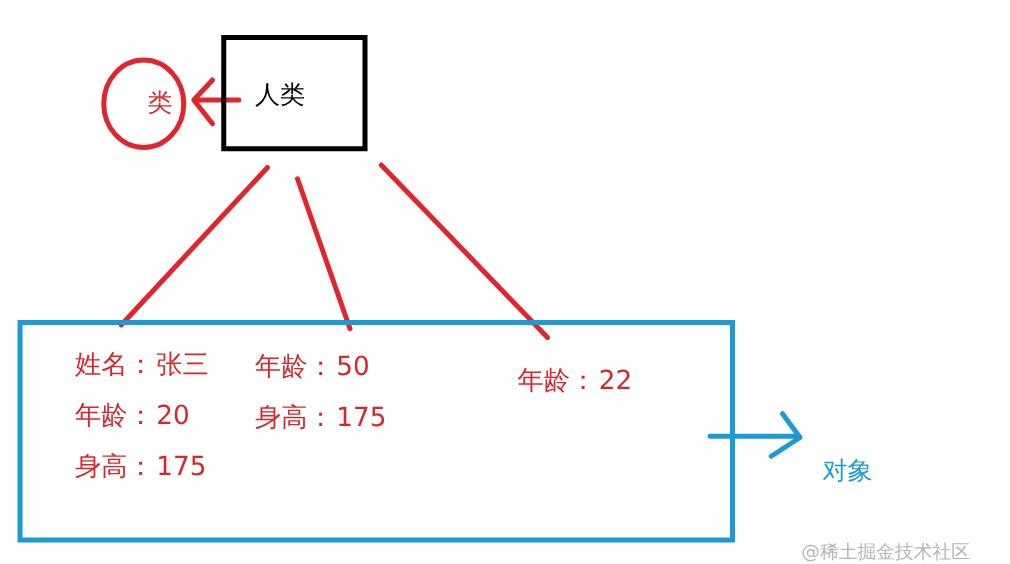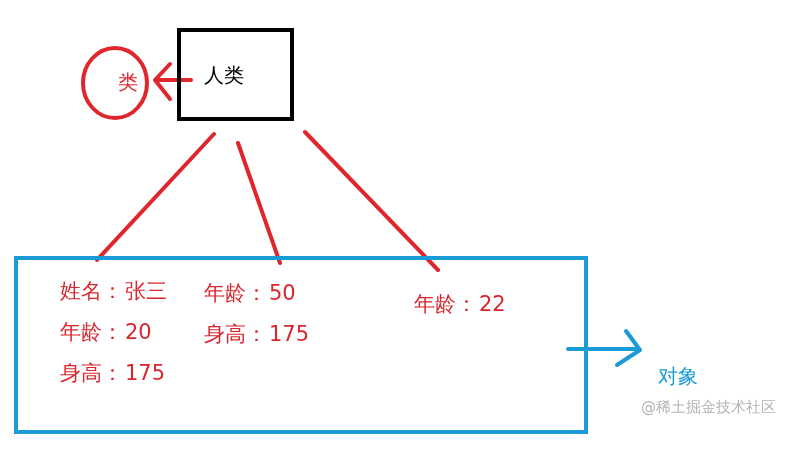--- a/index.html
+++ b/index.html
@@ -23,21 +23,21 @@
       border: 4px solid #1a9ad6; box-sizing: border-box;
     }
     .obj { position: absolute; color: #d9262e; font-size: 21px; line-height: 41px; }
     .obj .row { white-space: nowrap; }
     .obj .k { display: inline-block; }
     .obj .v { display: inline-block; margin-left: 2px; }
     .object-label {
       position: absolute; left: 658px; top: 343px; font-size: 20px; color: #1a9ad6; margin-top: 20px;
     }
     .watermark {
-      position: absolute; left: 641px; top: 398px; font-size: 15px; color: #b5b5b5;
+      position: absolute; left: 641px; top: 432px; font-size: 15px; color: #b5b5b5;
     }
   </style>
 </head>
 <body>
 
 <svg class="lines" viewBox="0 0 808 451">
 
   <ellipse cx="115" cy="83" rx="32" ry="35" fill="none" stroke="#e0262d" stroke-width="4"></ellipse>
 
   <line x1="191" y1="80" x2="156" y2="80" stroke="#e0262d" stroke-width="4" stroke-linecap="round"></line>

